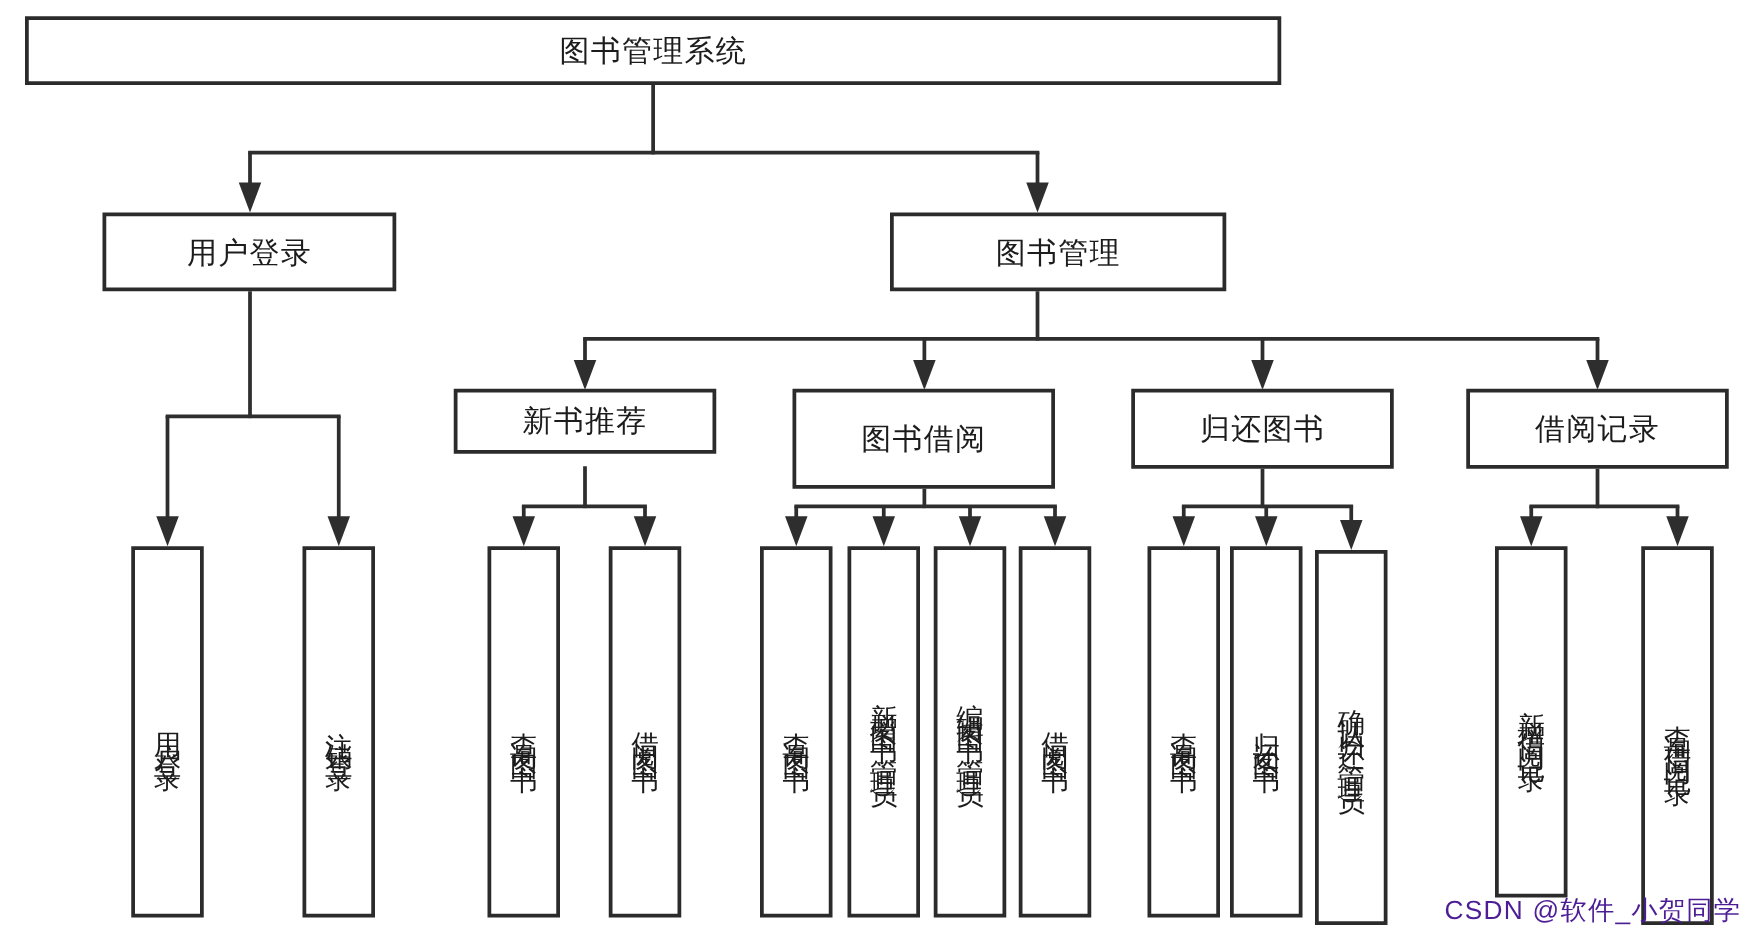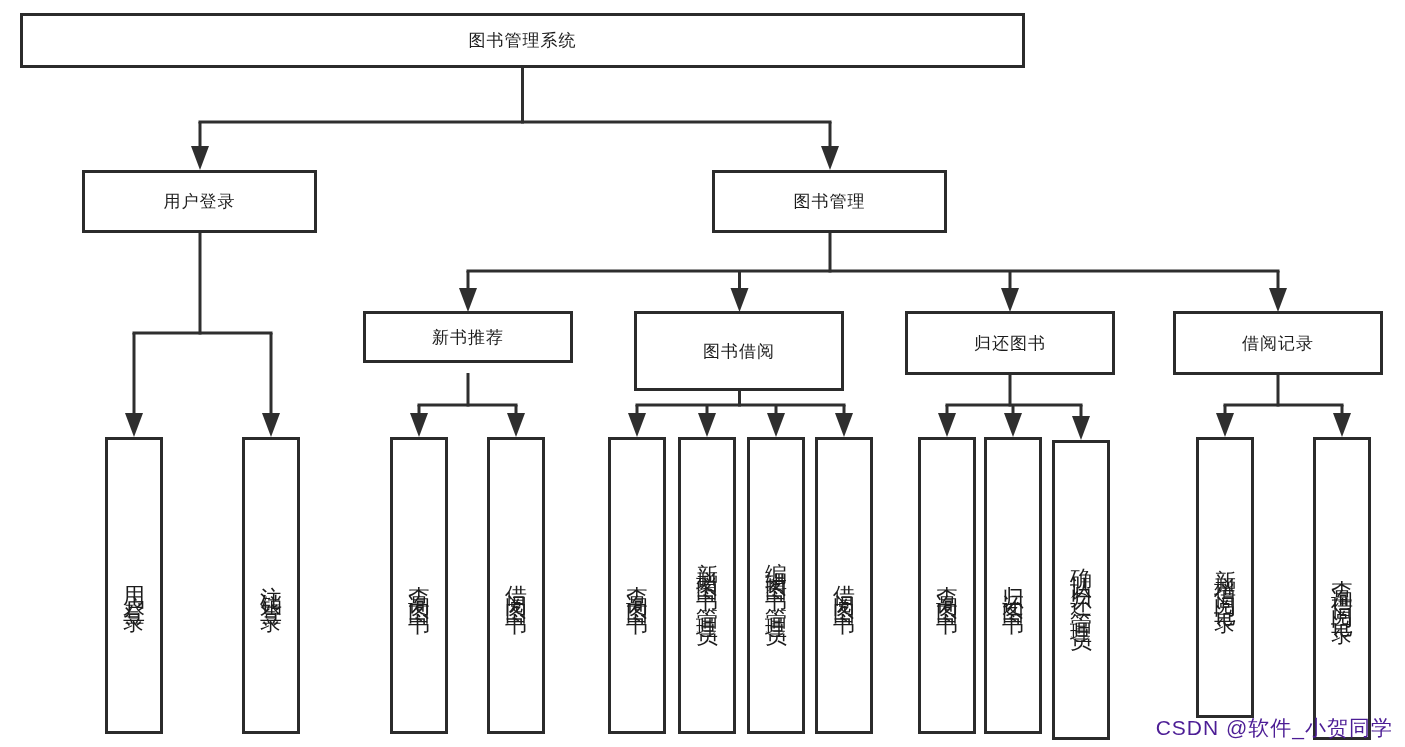--- a/index.html
+++ b/index.html
@@ -18,21 +18,21 @@
     position: absolute;
     box-sizing: border-box;
     background: #ffffff;
     border: 3px solid #2b2b2b;
     color: #1c1c1c;
     display: flex;
     align-items: center;
     justify-content: center;
     z-index: 2;
   }
-  .box.h { font-size: 17px; letter-spacing: 1px; }
+  .box.h { font-size: 24px; letter-spacing: 1px; }
   .box.v {
     writing-mode: vertical-rl;
     text-orientation: mixed;
     font-size: 22px;
     letter-spacing: 9px;
     line-height: 1;
   }
   .watermark {
     position: absolute;
     z-index: 3;
@@ -107,21 +107,21 @@
     <line x1="1223.5" y1="405" x2="1343.5" y2="405"></line>
     <line x1="1225" y1="405" x2="1225" y2="418"></line>
     <polygon points="1216,413 1234,413 1225,437"></polygon>
     <line x1="1342" y1="405" x2="1342" y2="418"></line>
     <polygon points="1333,413 1351,413 1342,437"></polygon>
   </svg>
 
   <div class="box h" style="left:20px; top:13px; width:1005px; height:55px">图书管理系统</div>
 
   <div class="box h" style="left:82px; top:170px; width:235px; height:63px">用户登录</div>
-  <div class="box h" style="left:712px; top:170px; width:235px; height:63px">图书管理</div>
+  <div class="box h" style="left:712px; top:170px; width:269px; height:63px">图书管理</div>
 
   <div class="box v" style="left:105px; top:437px; width:58px; height:297px">用户登录</div>
   <div class="box v" style="left:242px; top:437px; width:58px; height:297px">注销登录</div>
 
   <div class="box h" style="left:363px; top:311px; width:210px; height:52px">新书推荐</div>
   <div class="box h" style="left:634px; top:311px; width:210px; height:80px">图书借阅</div>
   <div class="box h" style="left:905px; top:311px; width:210px; height:64px">归还图书</div>
   <div class="box h" style="left:1173px; top:311px; width:210px; height:64px">借阅记录</div>
 
   <div class="box v" style="left:390px; top:437px; width:58px; height:297px">查询图书</div>

